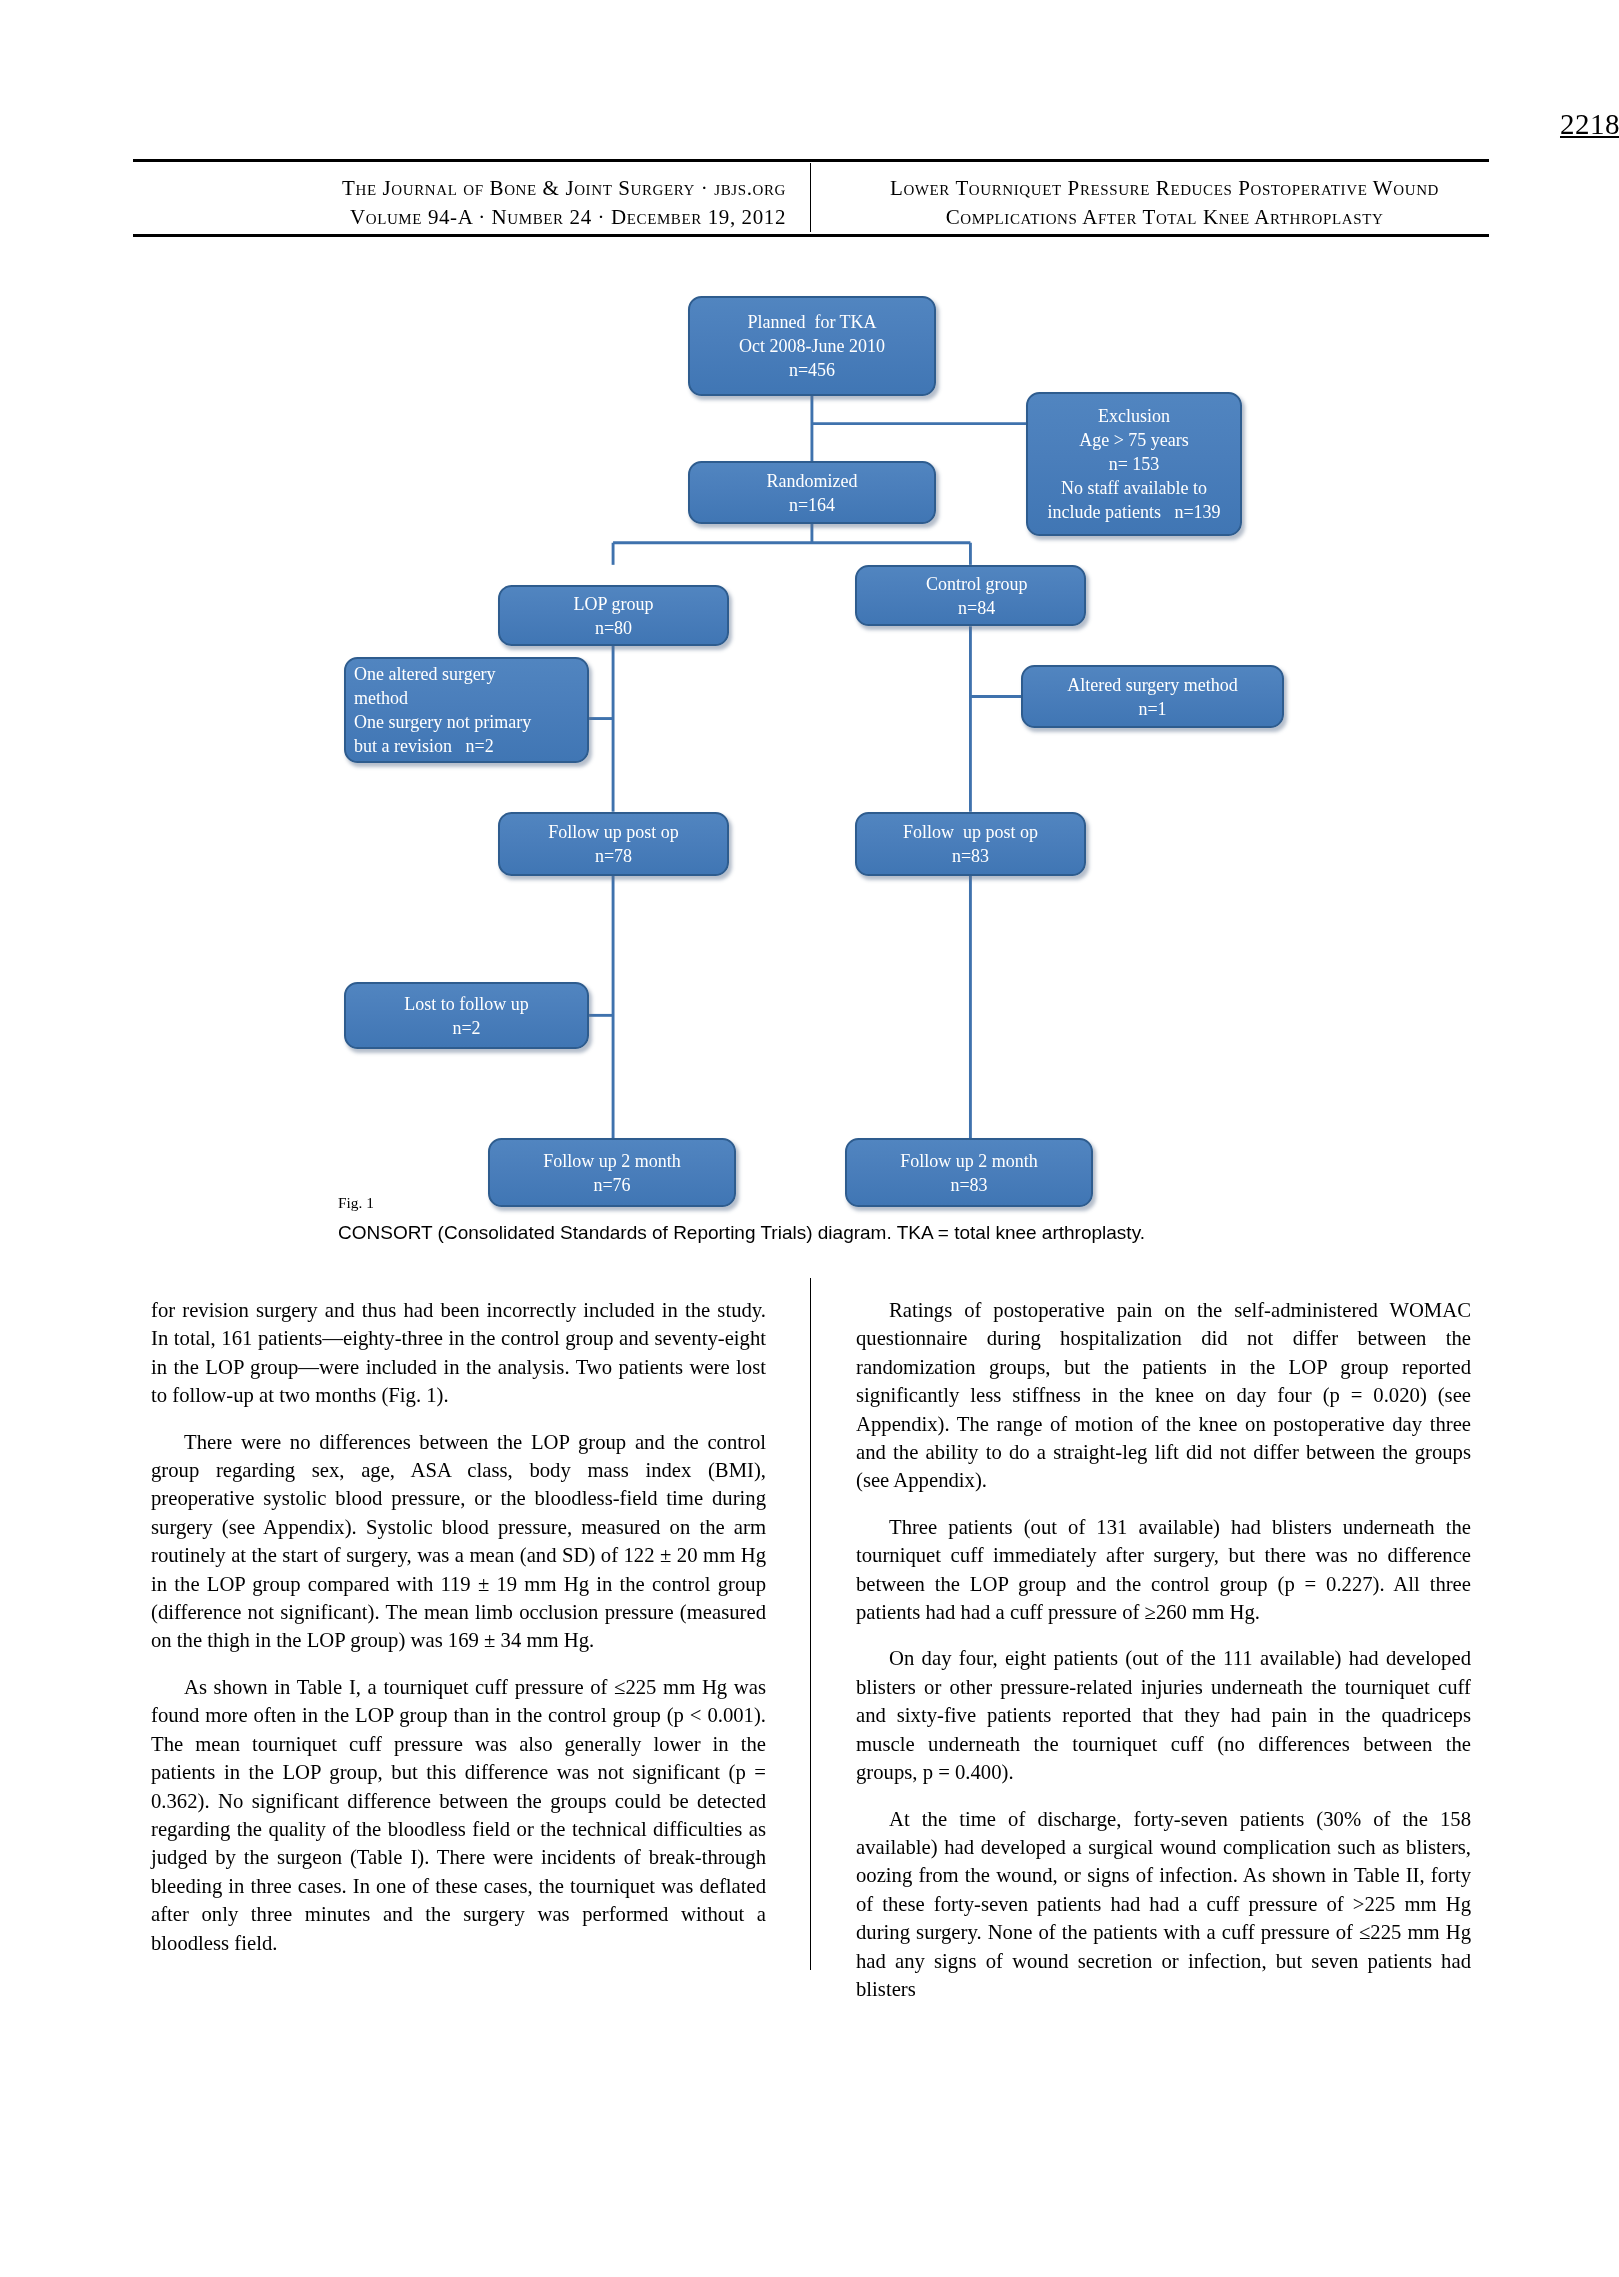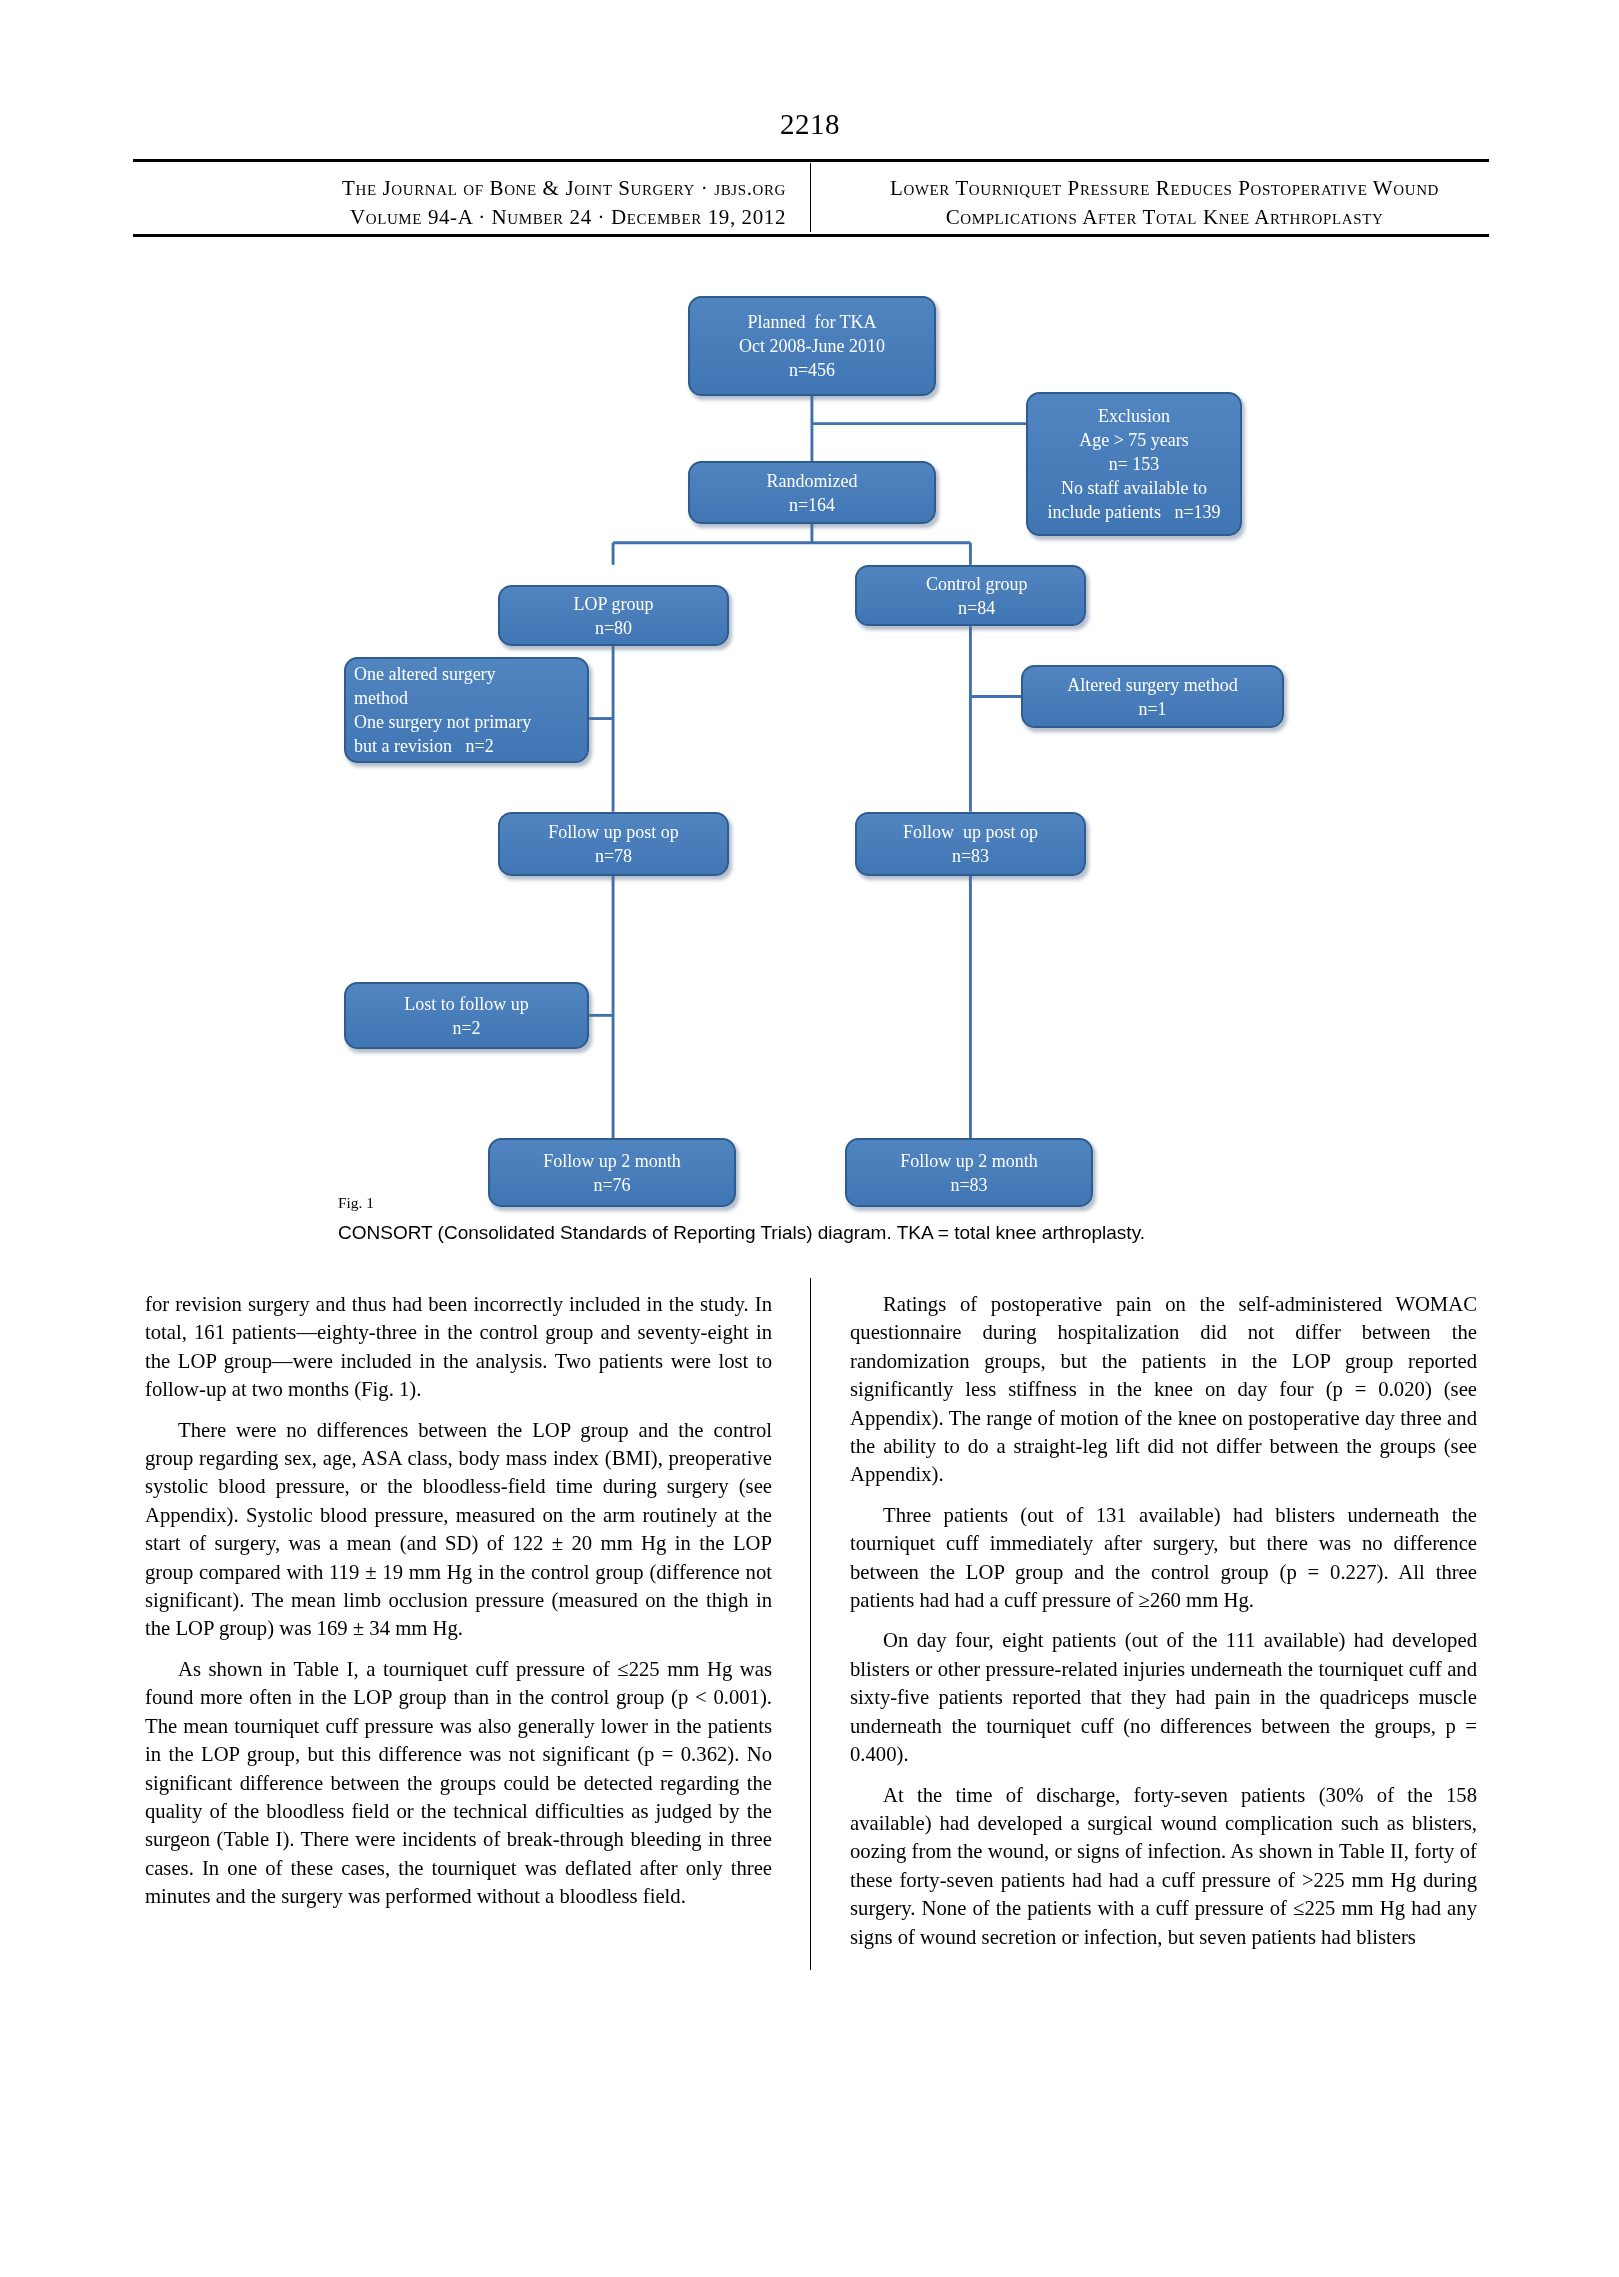--- a/index.html
+++ b/index.html
@@ -19,24 +19,25 @@
     left: 0; top: 0;
     width: 1620px;
     height: 2278px;
   }
 
   
   .page-number {
     position: absolute;
     left: 0; top: 108px;
     width: 1620px;
-    text-align: center;
+    text-align: right;
     font-size: 29px;
     font-family: "Liberation Serif", "DejaVu Serif", serif;
     letter-spacing: 0.5px;
+    text-decoration: underline;
   }
 
   
   .rule-top {
     position: absolute;
     left: 133px; top: 159px;
     width: 1356px; height: 2.9px;
     background: #000;
   }
   .rule-bottom {
@@ -125,21 +126,21 @@
     position: absolute;
     top: 1278px;
     width: 651px;
     font-size: 20.7px;
     line-height: 28.4px;
     text-align: justify;
     font-family: "Liberation Serif", "DejaVu Serif", serif;
   }
   .col-left  { left: 133px; }
   .col-right { left: 838px; }
-  .col p { margin: 12px; }
+  .col p { margin: 18px; }
   .col p.indent { text-indent: 33px; }
   .col-divider {
     position: absolute;
     left: 810px; top: 1278px;
     width: 1px; height: 692px;
     background: #000;
   }
 </style>
 </head>
 <body>

